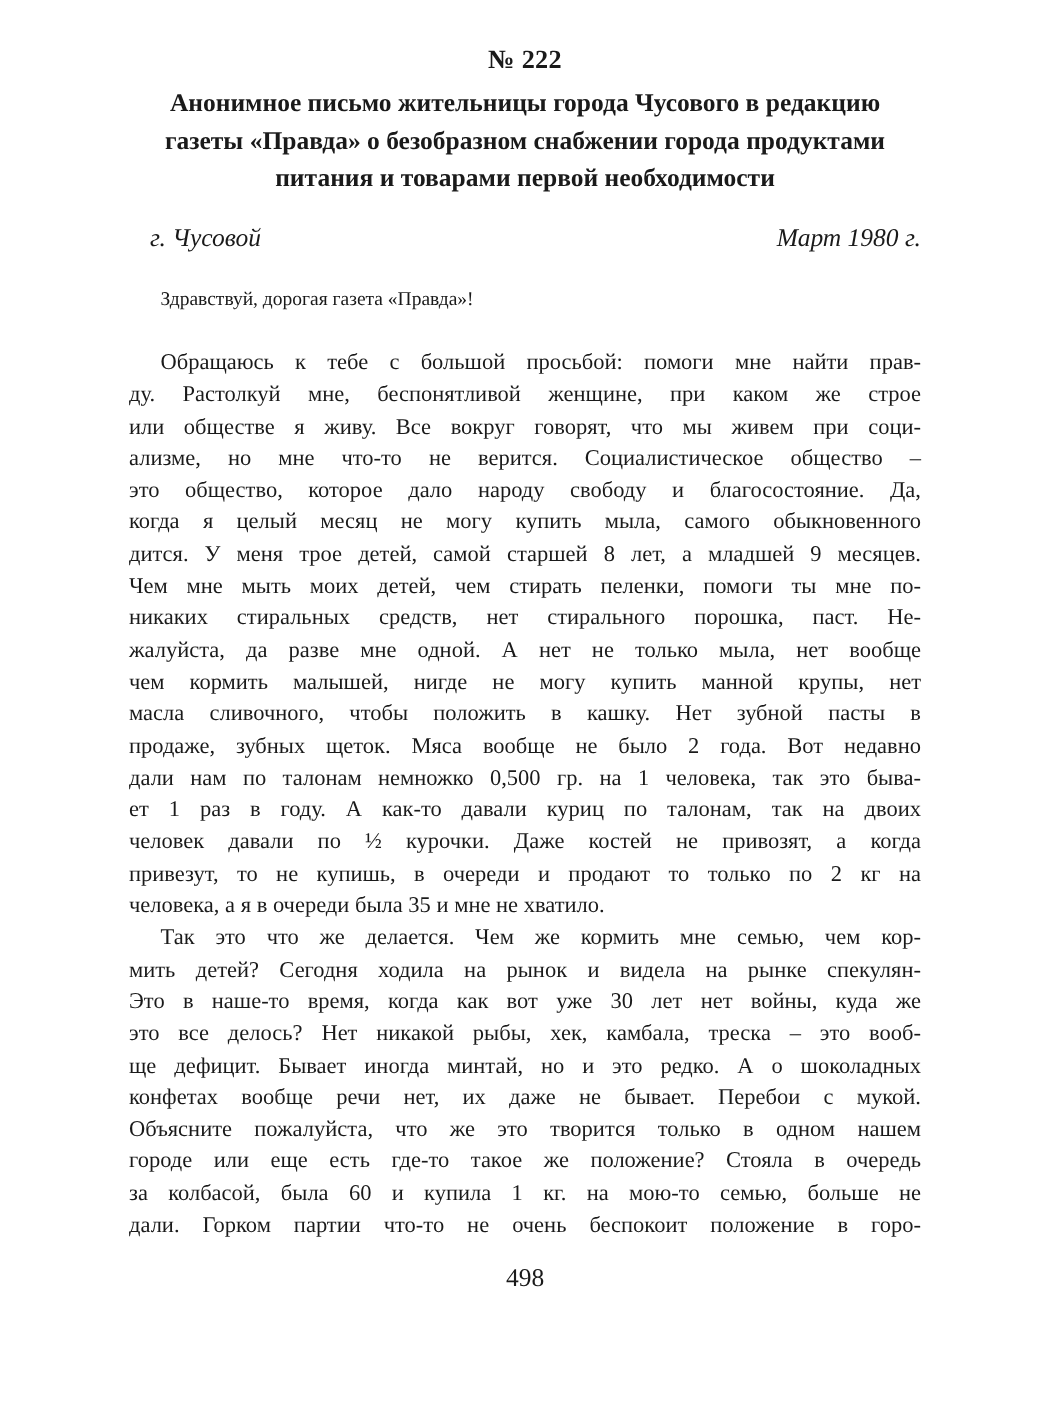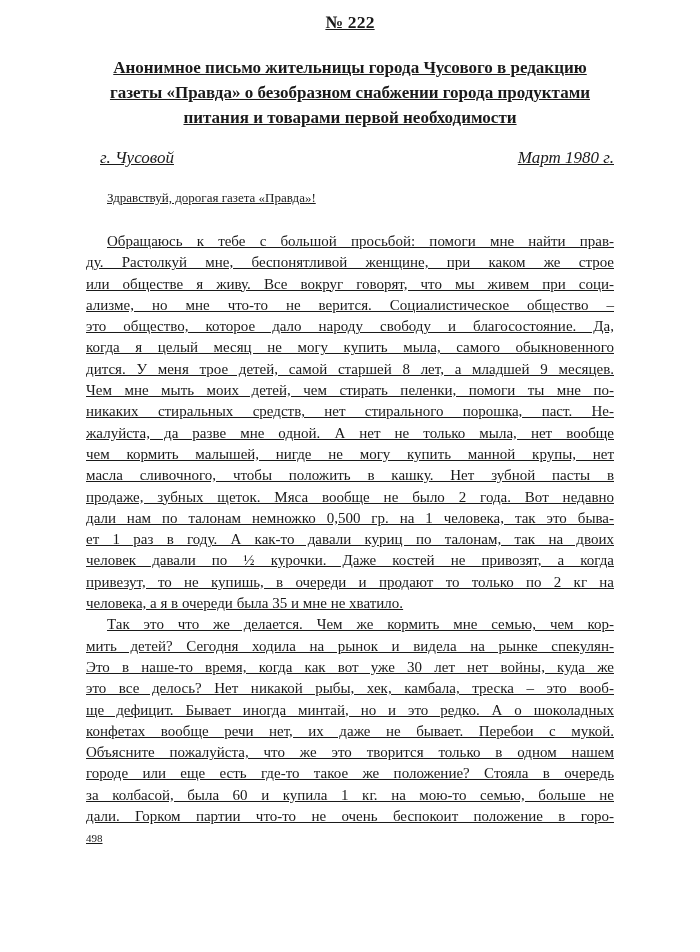--- a/index.html
+++ b/index.html
@@ -10,32 +10,31 @@
   body {
     width: 700px;
     height: 952px;
     overflow: hidden;
     font-family: "Liberation Serif", "DejaVu Serif", serif;
     color: #1a1a1a;
   }
   .page {
     width: 528px;
     margin: 0 auto;
-    padding-top: 11px;
-    text-decoration: underline;
+    padding-top: 28px;
   }
   .doc-number {
     text-align: center;
     font-weight: bold;
     font-size: 17.5px;
     line-height: 22px;
     letter-spacing: 0.2px;
   }
   .doc-title {
-    margin-top: 22px;
+    margin-top: 6px;
     text-align: center;
     font-weight: bold;
     font-size: 17px;
     line-height: 25px;
   }
   .dateline {
     margin-top: 17px;
     display: flex;
     justify-content: space-between;
     align-items: center;
@@ -62,22 +61,23 @@
     white-space: nowrap;
   }
   .para .line.indent {
     text-indent: 21px;
   }
   .para .line.last-left {
     text-align-last: left;
     white-space: normal;
   }
   .page-number {
-    text-align: left;
-    font-size: 11px;
+    margin-top: 13px;
+    text-align: center;
+    font-size: 17px;
     line-height: 22px;
   }
 </style>
 </head>
 <body>
 
 <div class="page">
 
   <div class="doc-number">№ 222</div>
 

